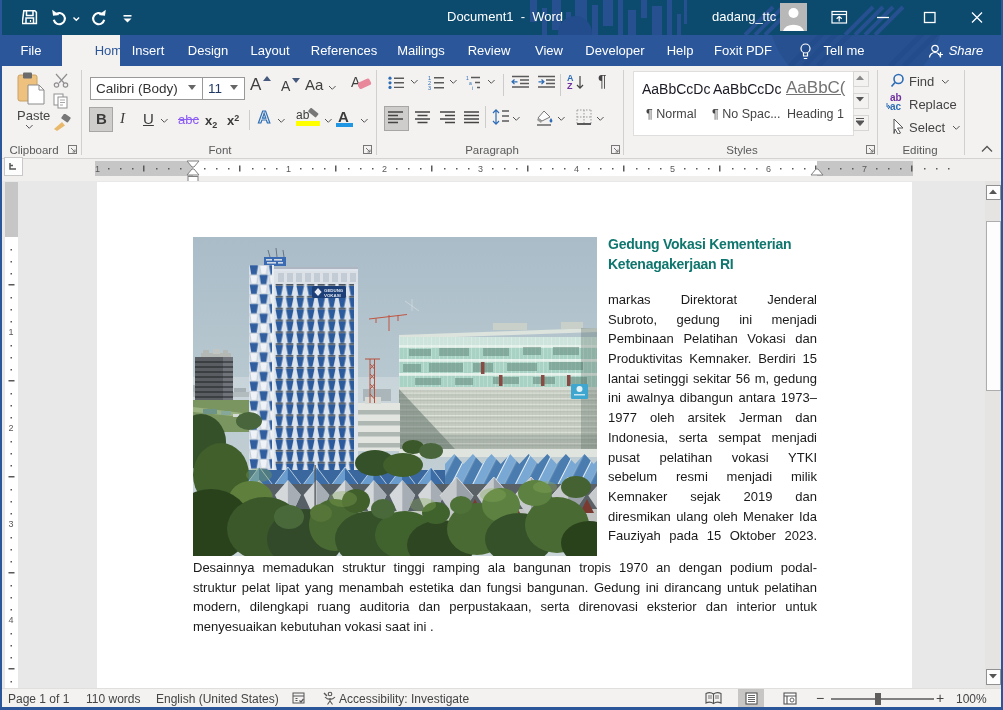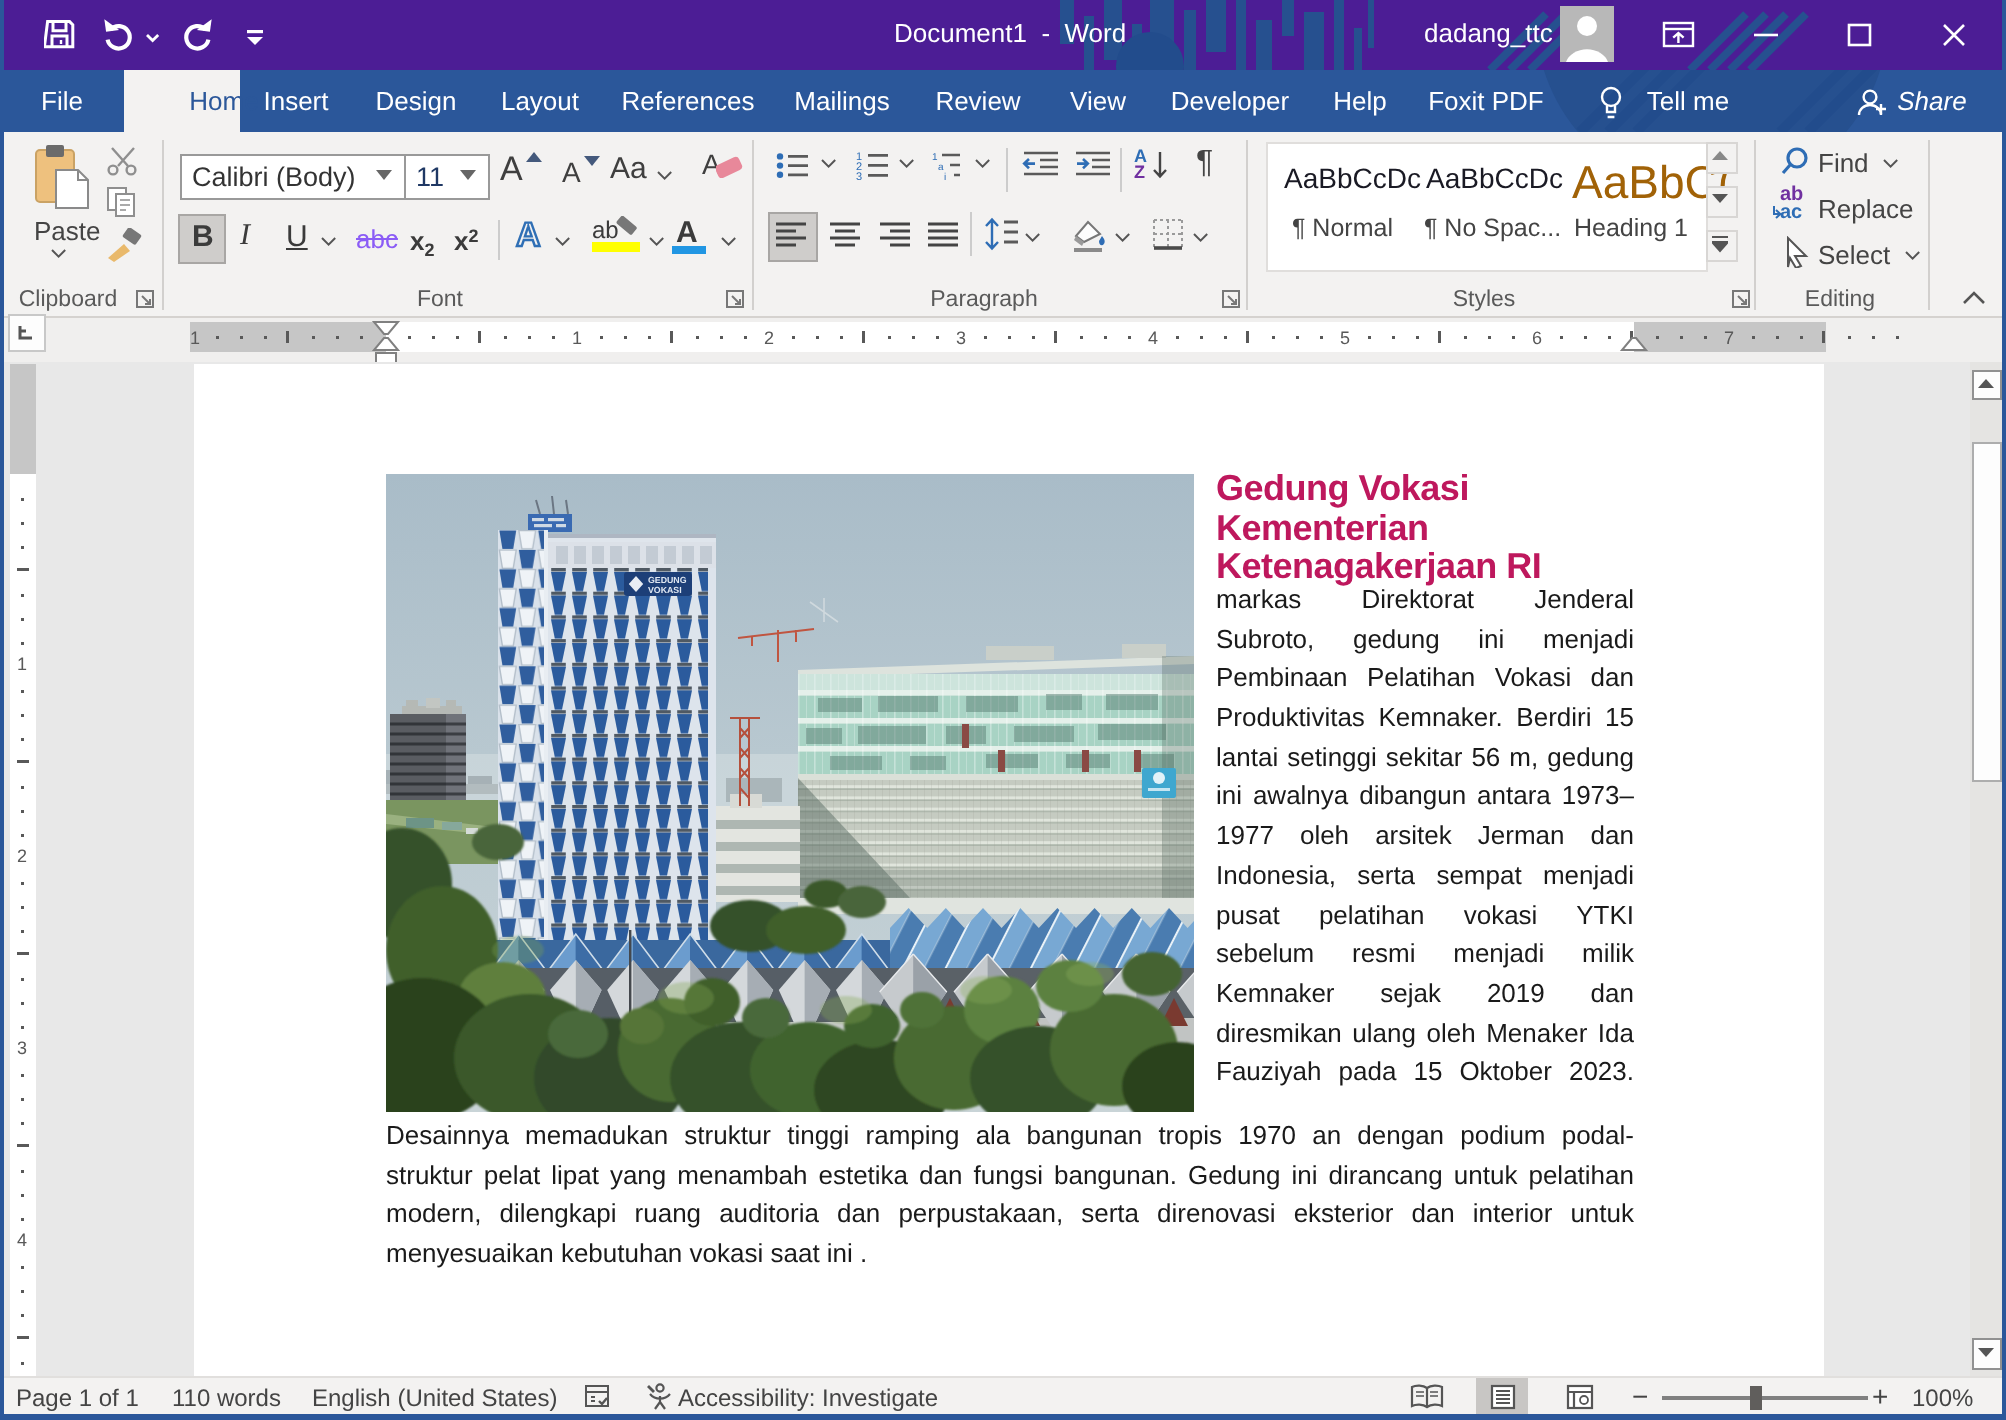--- a/index.html
+++ b/index.html
@@ -1,20 +1,20 @@
 <!DOCTYPE html>
 <html><head>
 <meta charset="utf-8">
 <style>
   html,body{margin:0;padding:0;}
   body{width:1003px;height:710px;overflow:hidden;position:relative;
        font-family:"Liberation Sans",sans-serif;background:#e8e8e8;}
   .abs{position:absolute;}
   
-  #titlebar{left:0;top:0;width:1003px;height:35px;background:#4c1d95;text-align:right;}
+  #titlebar{left:0;top:0;width:1003px;height:35px;background:#0c4a6e;text-align:right;}
   #tabbar{left:0;top:35px;width:1003px;height:31px;background:#2b579a;}
   #ribbon{left:0;top:66px;width:1003px;height:92px;background:#f3f2f1;border-bottom:1px solid #d5d2cf;}
   #rulerrow{left:0;top:159px;width:1003px;height:22px;background:#f0efee;}
   #docarea{left:0;top:181px;width:1003px;height:507px;background:#e8e8e8;overflow:hidden;}
   #statusbar{left:0;top:688px;width:1003px;height:19px;background:#f3f2f1;border-top:1px solid #e1dfdd;}
   #borderL{left:0;top:0;width:2px;height:710px;background:#2b579a;}
   #borderR{left:1001px;top:0;width:2px;height:710px;background:#2b579a;}
   #borderB{left:0;top:707px;width:1003px;height:3px;background:#2b579a;}
   .tb-txt{color:#fff;font-size:13px;}
   .tab{position:absolute;top:0;height:31px;line-height:31px;color:#fff;font-size:13px;text-align:center;}
@@ -333,21 +333,21 @@
   <svg class="abs dlg" style="left:611px">
       <rect x="0.5" y="0.5" width="8" height="8" fill="none" stroke="#777"></rect>
       <path d="M3 3 l4 4 M7 4.5 V7 H4.5" stroke="#777" fill="none"></path>
     </svg>
 
   <div class="abs" style="left:633px;top:5px;width:219px;height:63px;background:#fff;border:1px solid #e0dedc;"></div>
   <div class="abs" style="left:642px;top:15px;font-size:14px;color:#1a1a24;">AaBbCcDc</div>
   <div class="abs" style="left:646px;top:41px;font-size:12.5px;color:#444;">¶ Normal</div>
   <div class="abs" style="left:713px;top:15px;font-size:14px;color:#1a1a24;">AaBbCcDc</div>
   <div class="abs" style="left:712px;top:41px;font-size:12.5px;color:#444;">¶ No Spac...</div>
-  <div class="abs" style="left:786px;top:12px;font-size:23px;color:#a16207;">AaBbC⁣(</div>
+  <div class="abs" style="left:786px;top:12px;font-size:17px;color:#737373;text-decoration:underline;">AaBbC⁣(</div>
   <div class="abs" style="left:787px;top:41px;font-size:12.5px;color:#444;">Heading 1</div>
   <div class="abs" style="left:853px;top:5px;width:14px;height:14px;background:#f3f2f1;border:1px solid #d8d6d4;"></div>
   <svg class="abs" style="left:856px;top:9px" width="8" height="6">
       <path d="M0 5 h8 l-4 -4.5 z" fill="#888"></path>
     </svg>
   <div class="abs" style="left:853px;top:27px;width:14px;height:14px;background:#f3f2f1;border:1px solid #d8d6d4;"></div>
   <svg class="abs" style="left:856px;top:31px" width="8" height="6">
       <path d="M0 0 h8 l-4 4.5 z" fill="#555"></path>
     </svg>
   <div class="abs" style="left:853px;top:49px;width:14px;height:14px;background:#f3f2f1;border:1px solid #d8d6d4;"></div>
@@ -774,21 +774,21 @@
       <g opacity="0.35">
         <ellipse cx="150" cy="262" rx="14" ry="8" fill="#83a653"></ellipse>
         <ellipse cx="230" cy="268" rx="13" ry="7" fill="#83a653"></ellipse>
         <ellipse cx="300" cy="258" rx="13" ry="7" fill="#8cae5b"></ellipse>
         <ellipse cx="352" cy="250" rx="12" ry="6" fill="#8cae5b"></ellipse>
         <ellipse cx="66" cy="238" rx="13" ry="7" fill="#79a04e"></ellipse>
       </g>
     </g>
   </svg>
   </div>
-  <div class="abs" style="left:608px;top:54px;width:210px;font-size:18px;font-weight:bold;color:#be185d;line-height:19.5px;letter-spacing:-0.25px;">Gedung Vokasi Kementerian<br>Ketenagakerjaan RI</div>
+  <div class="abs" style="left:608px;top:54px;width:210px;font-size:14px;font-weight:bold;color:#0f766e;line-height:19.5px;letter-spacing:-0.25px;">Gedung Vokasi Kementerian<br>Ketenagakerjaan RI</div>
   <div class="abs" id="coltext" style="left:608px;top:109px;width:209px;font-size:13px;color:#1a1a1a;">
     <div class="jl">markas Direktorat Jenderal</div>
     <div class="jl">Subroto, gedung ini menjadi</div>
     <div class="jl">Pembinaan Pelatihan Vokasi dan</div>
     <div class="jl">Produktivitas Kemnaker. Berdiri 15</div>
     <div class="jl">lantai setinggi sekitar 56 m, gedung</div>
     <div class="jl">ini awalnya dibangun antara 1973–</div>
     <div class="jl">1977 oleh arsitek Jerman dan</div>
     <div class="jl">Indonesia, serta sempat menjadi</div>
     <div class="jl">pusat pelatihan vokasi YTKI</div>

